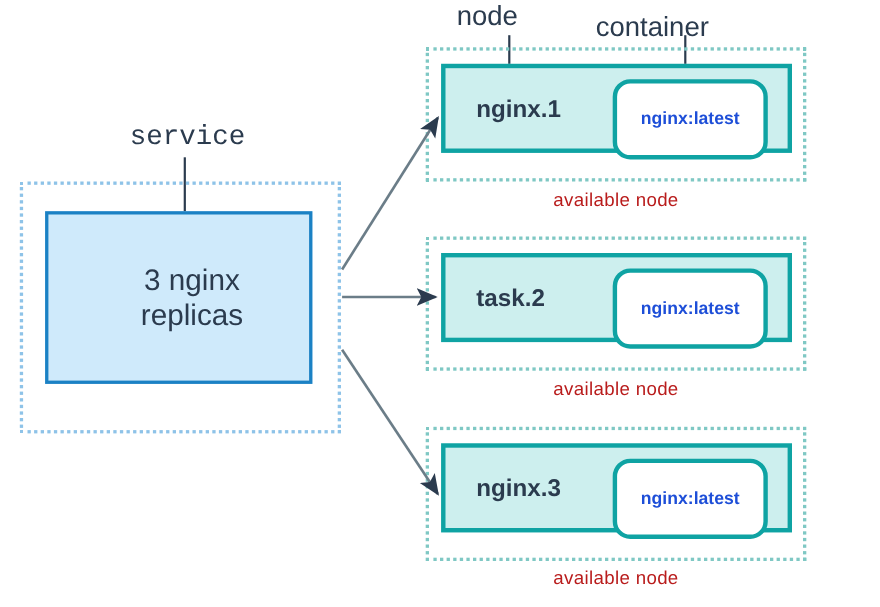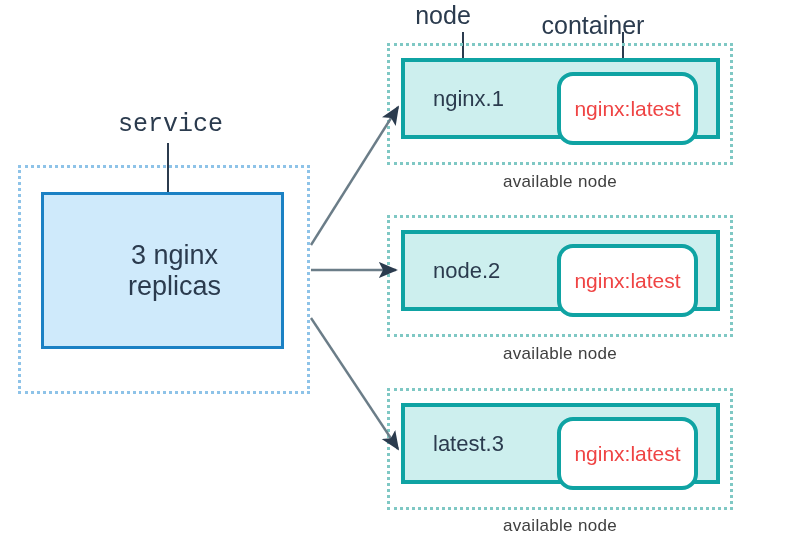--- a/index.html
+++ b/index.html
@@ -84,20 +84,21 @@
     height: 122px;
     border: 3px dotted #7fc8c4;
     background: transparent;
   }
   .task-box {
     left: 401px;
     width: 319px;
     height: 81px;
     border: 4px solid #0fa3a3;
     background: #cdefee;
+    font-weight: bold;
   }
   .task-label {
     position: absolute;
     left: 28px;
     top: 50%;
     transform: translateY(-50%);
     font-size: 22px;
     color: #2b3b4e;
     white-space: nowrap;
   }
@@ -109,30 +110,30 @@
     height: 73px;
     border: 4px solid #0fa3a3;
     border-radius: 16px;
     background: #ffffff;
     display: flex;
     align-items: center;
     justify-content: center;
     box-sizing: border-box;
   }
   .container-label {
-    font-size: 21px;
-    color: #ef4444;
+    font-size: 16px;
+    color: #1d4ed8;
     white-space: nowrap;
   }
   .node-caption {
     left: 387px;
     width: 346px;
     text-align: center;
     font-size: 17px;
-    color: #404040;
+    color: #b91c1c;
     letter-spacing: 0.3px;
   }
 
   
   #arrows {
     position: absolute;
     left: 0; top: 0;
     width: 800px;
     height: 552px;
     pointer-events: none;
@@ -162,30 +163,30 @@
   <div class="abs task-box" style="top:58px;">
     <div class="task-label">nginx.1</div>
     <div class="container-box">
       <span class="container-label">nginx:latest</span>
     </div>
   </div>
   <div class="abs node-caption" style="top:172px;">available node</div>
 
   <div class="abs node-dotted" style="top:215px;"></div>
   <div class="abs task-box" style="top:230px;">
-    <div class="task-label">node.2</div>
+    <div class="task-label">task.2</div>
     <div class="container-box">
       <span class="container-label">nginx:latest</span>
     </div>
   </div>
   <div class="abs node-caption" style="top:344px;">available node</div>
 
   <div class="abs node-dotted" style="top:388px;"></div>
   <div class="abs task-box" style="top:403px;">
-    <div class="task-label">latest.3</div>
+    <div class="task-label">nginx.3</div>
     <div class="container-box">
       <span class="container-label">nginx:latest</span>
     </div>
   </div>
   <div class="abs node-caption" style="top:516px;">available node</div>
 
   <svg id="arrows" viewBox="0 0 800 552">
     <defs>
       <marker id="ah" markerWidth="9" markerHeight="9" refX="7.2" refY="3.4" orient="auto" markerUnits="strokeWidth">
         <path d="M0,0 L8,3.4 L0,6.8 L1.8,3.4 z" fill="#2b3b4e"></path>

